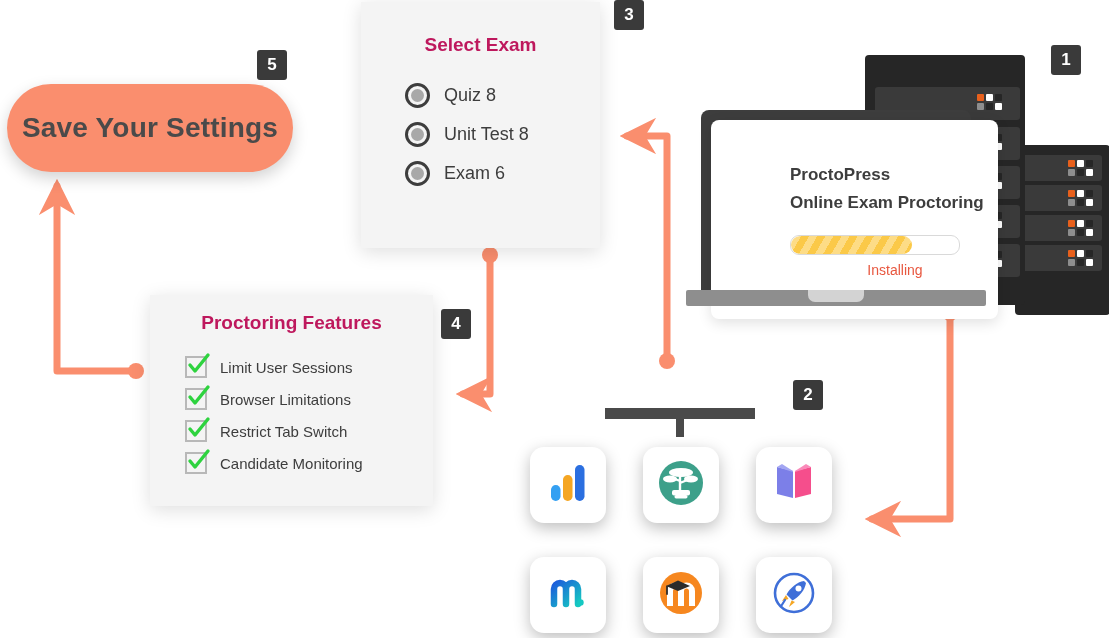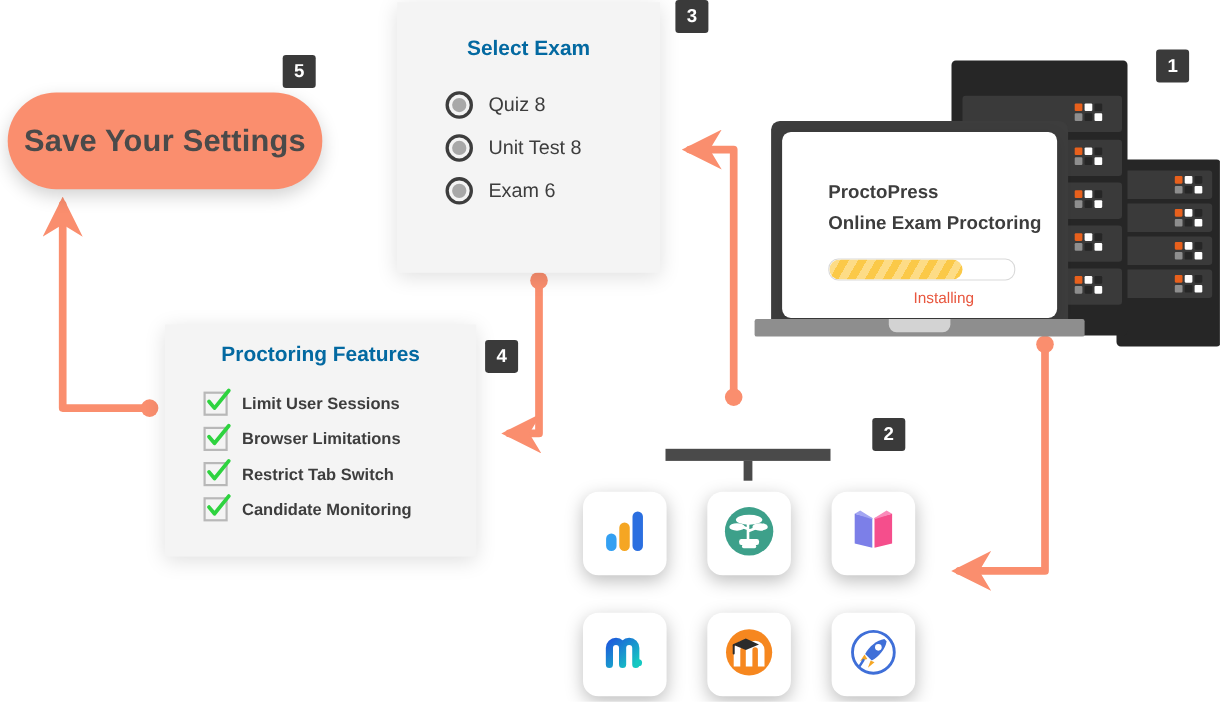--- a/index.html
+++ b/index.html
@@ -29,21 +29,21 @@
   }
   #save-btn .lbl{
     color:#4a4a4a;font-size:28px;font-weight:bold;letter-spacing:.2px;
   }
 
   
   .card{
     background:#F4F4F4;box-shadow:0 4px 18px rgba(0,0,0,.13);z-index:25;
   }
   .card-title{
-    text-align:center;font-size:19px;font-weight:bold;color:#0369a1;
+    text-align:center;font-size:19px;font-weight:bold;color:#be185d;
   }
 
   
   #select-exam-card{left:361px;top:2px;width:239px;height:246px;}
   #select-exam-card .card-title{margin-top:32px;}
   .radio-list{margin-top:20px;padding-left:44px;}
   .radio-row{display:flex;align-items:center;height:39px;}
   .radio{
     width:25px;height:25px;border-radius:50%;
     border:3px solid #3d3d3d;box-sizing:border-box;
@@ -57,33 +57,34 @@
   
   #features-card{left:150px;top:295px;width:283px;height:211px;}
   #features-card .card-title{margin-top:17px;}
   .feat-list{margin-top:17px;padding-left:35px;}
   .feat-row{display:flex;align-items:center;height:32px;}
   .chk{
     width:22px;height:22px;border:2px solid #b8b8b8;background:#F4F4F4;
     box-sizing:border-box;margin-right:13px;position:relative;flex:0 0 auto;
   }
   .chk svg{position:absolute;left:-1px;top:-6px;}
-  .feat-label{font-size:15px;color:#3d3d3d;font-weight:bold;}
+  .feat-label{font-size:15px;color:#3d3d3d;}
 
   
   #laptop-wrap{left:686px;top:110px;width:300px;height:200px;z-index:22;}
   #laptop-lid{
     position:absolute;left:15px;top:0;width:270px;height:180px;
     background:#3d3d3d;border-radius:8px 8px 0 0;
   }
   #laptop-screen{
-    position:absolute;left:25px;top:10px;width:250px;height:169px;
+    position:absolute;left:25px;top:10px;width:250px;height:199px;
     background:#ffffff;border-radius:8px;
     box-shadow:0 4px 14px rgba(0,0,0,.12);
     overflow:hidden;
+    padding-left:37px;
   }
   #laptop-screen .ln1{
     margin:45px 0 0 42px;font-size:17px;font-weight:bold;color:#3d3d3d;
   }
   #laptop-screen .ln2{
     margin:8px 0 0 42px;font-size:17px;font-weight:bold;color:#3d3d3d;
   }
   #progress-track{
     margin:22px 0 0 42px;width:168px;height:18px;border-radius:9px;
     border:1px solid #d9d9d9;background:#ffffff;overflow:hidden;

